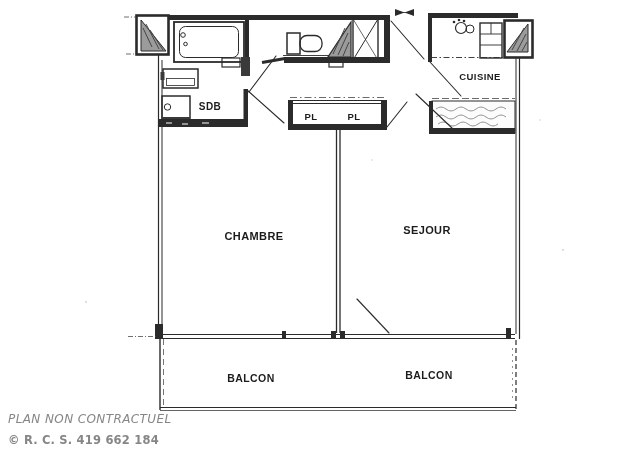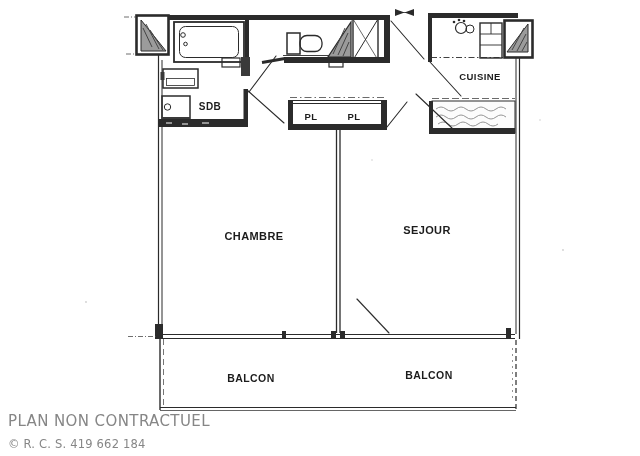--- a/index.html
+++ b/index.html
@@ -9,22 +9,22 @@
   }
   .stage svg{position:absolute;left:0;top:0;}
   .room-label{
     font-family:"Liberation Sans",sans-serif;
     font-weight:700;fill:#1c1c1c;letter-spacing:0.4px;text-anchor:middle;
   }
   .footer{
     position:absolute;left:8px;top:412px;color:#868686;
     font-family:"DejaVu Sans",sans-serif;
   }
-  .footer .line1{font-size:15px;letter-spacing:0.4px;}
-  .footer .line2{font-size:11.5px;letter-spacing:0.2px;margin-top:7px;}
+  .footer .line1{font-size:12px;letter-spacing:0.4px;font-style:italic;}
+  .footer .line2{font-size:11.5px;letter-spacing:0.2px;margin-top:7px;font-weight:bold;}
 </style>
 </head>
 <body>
 
 <div class="stage">
   <svg width="640" height="456" viewBox="0 0 640 456">
 
     <g stroke="#2b2b2b" fill="none">
 
       <rect x="136.5" y="15.5" width="32" height="39" stroke-width="2.6"></rect>

